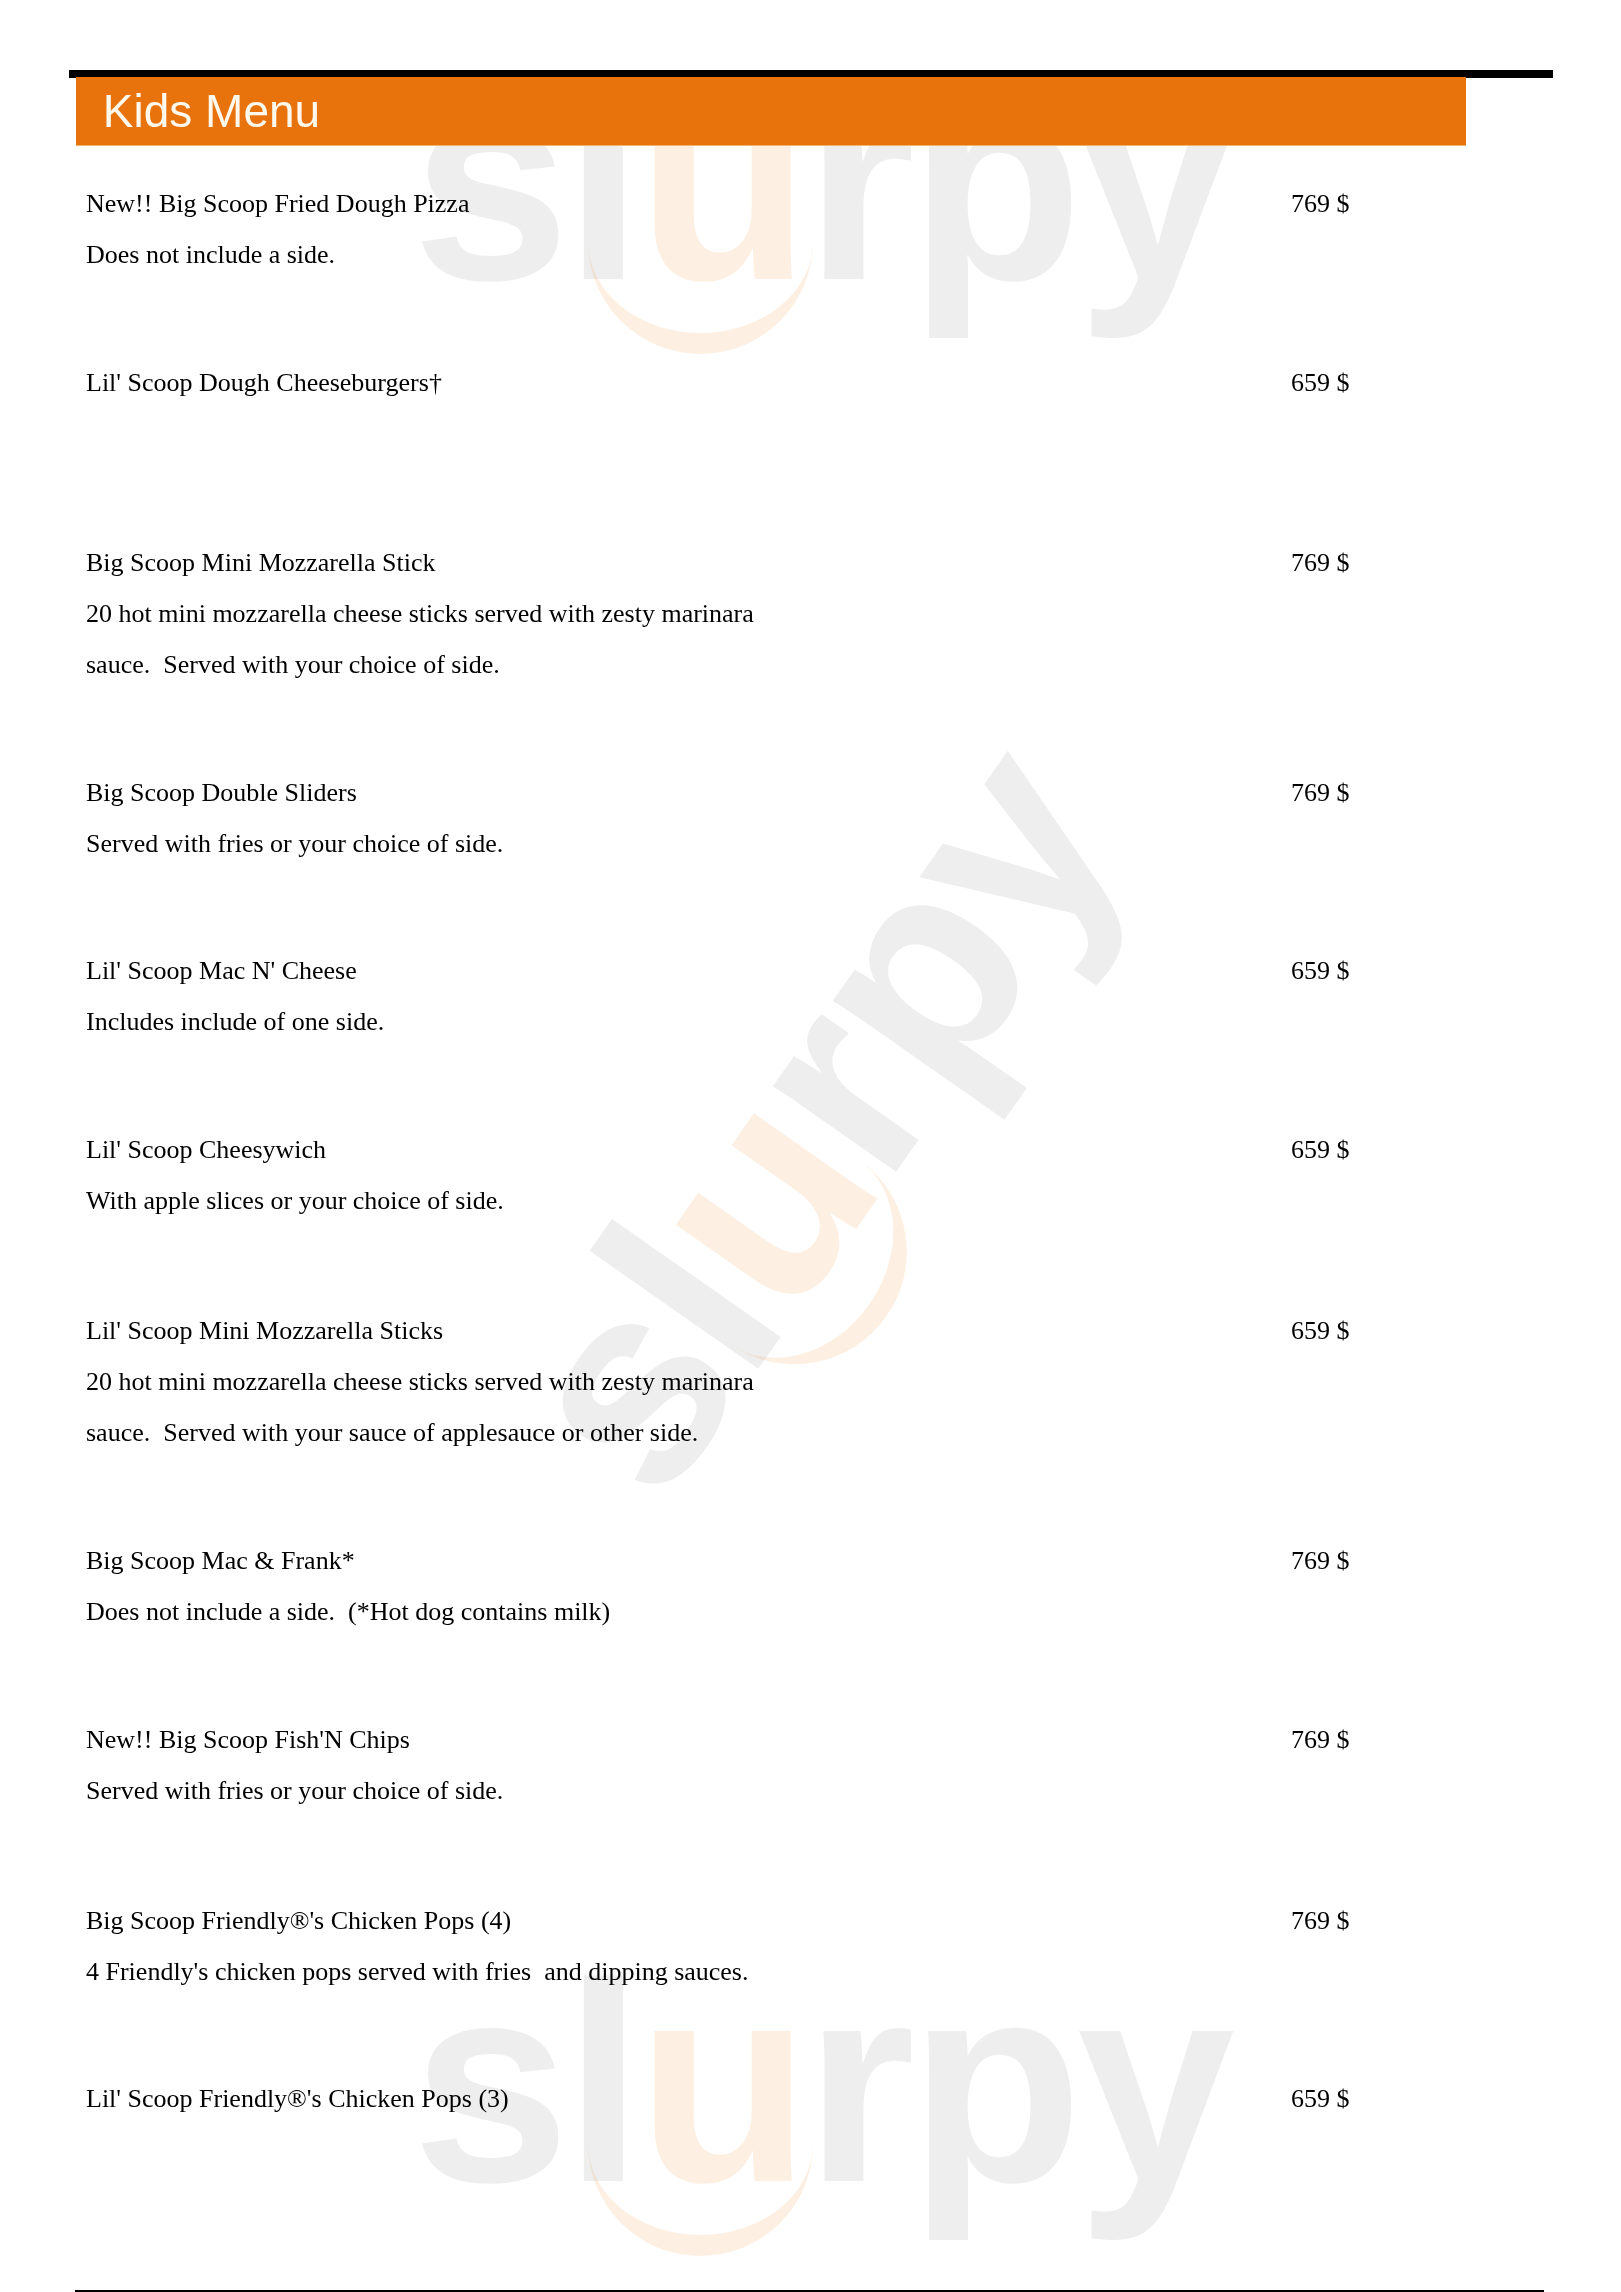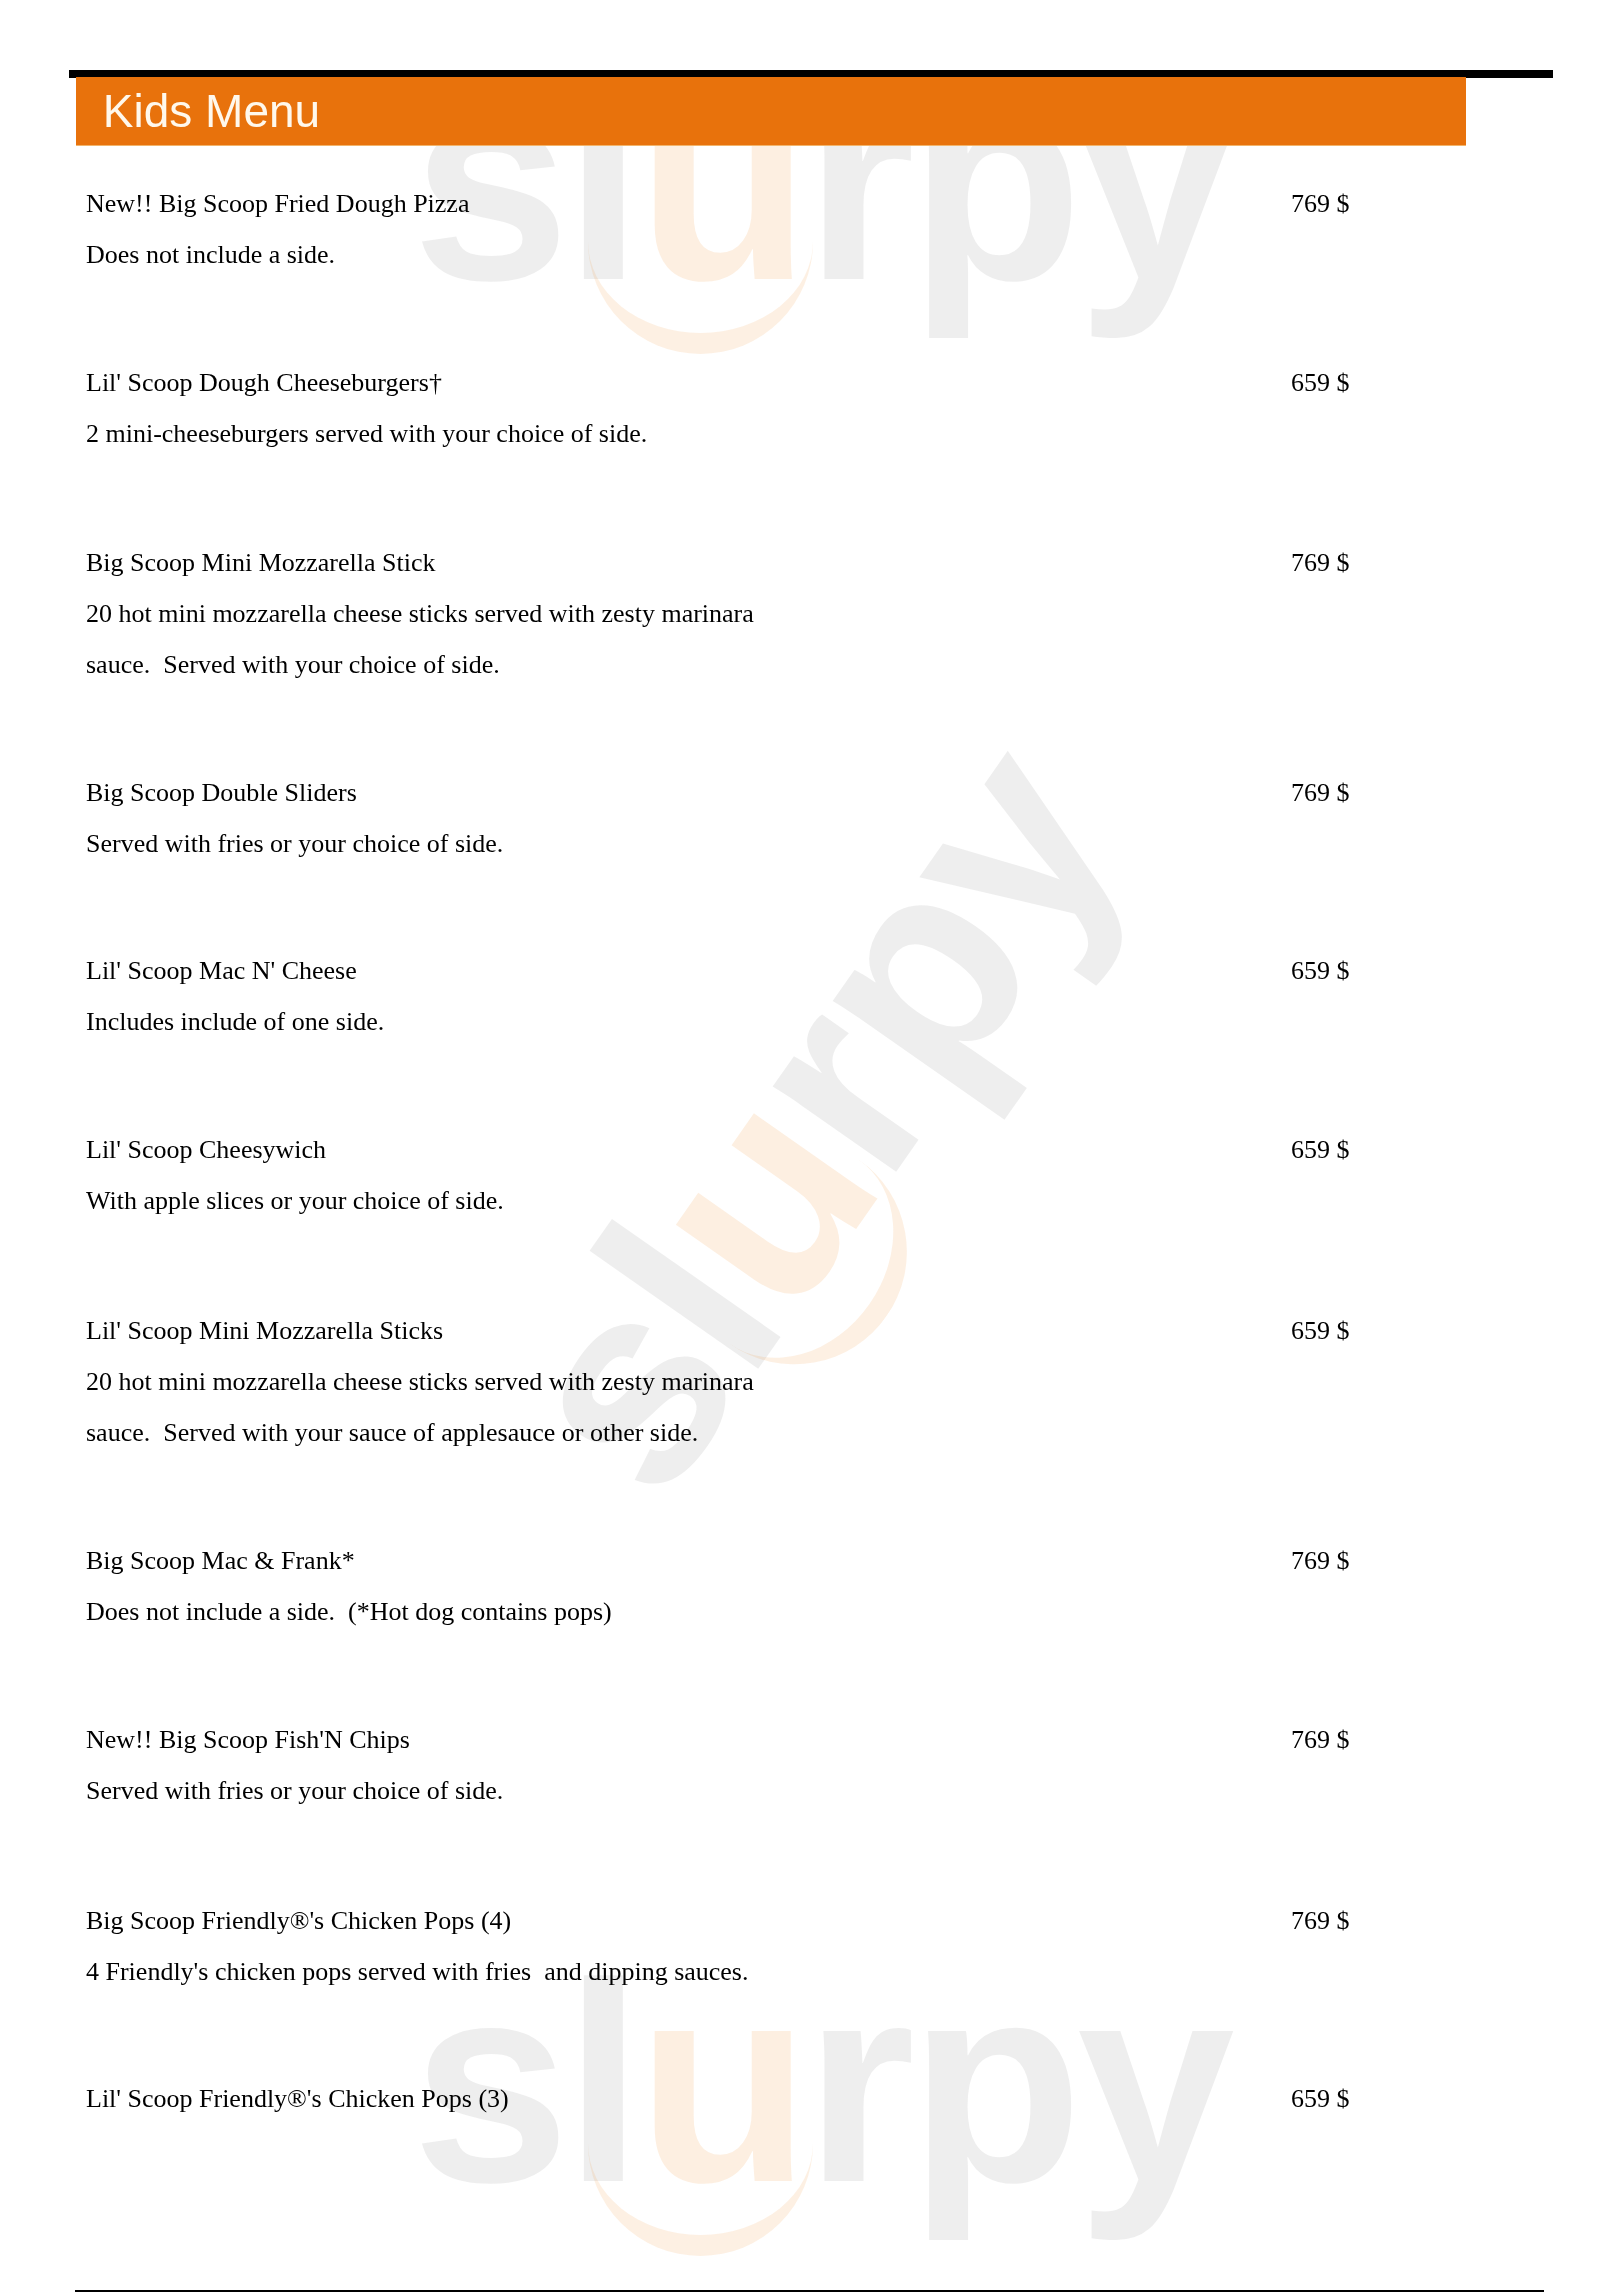--- a/index.html
+++ b/index.html
@@ -124,21 +124,20 @@
 </div>
 
 <div class="item" style="top:178px">
   <span class="item-name">New!! Big Scoop Fried Dough Pizza</span>
   <span class="item-desc">Does not include a side.</span>
   <span class="item-price">769 $</span>
 </div>
 
 <div class="item" style="top:357px">
   <span class="item-name">Lil' Scoop Dough Cheeseburgers†</span>
-  <span class="item-desc">2 mini-cheeseburgers served with your choice of side.</span>
   <span class="item-price">659 $</span>
 </div>
 
 <div class="item" style="top:537px">
   <span class="item-name">Big Scoop Mini Mozzarella Stick</span>
   <span class="item-desc">20 hot mini mozzarella cheese sticks served with zesty marinara</span>
   <span class="item-desc">sauce.  Served with your choice of side.</span>
   <span class="item-price">769 $</span>
 </div>
 
@@ -162,21 +161,21 @@
 
 <div class="item" style="top:1305px">
   <span class="item-name">Lil' Scoop Mini Mozzarella Sticks</span>
   <span class="item-desc">20 hot mini mozzarella cheese sticks served with zesty marinara</span>
   <span class="item-desc">sauce.  Served with your sauce of applesauce or other side.</span>
   <span class="item-price">659 $</span>
 </div>
 
 <div class="item" style="top:1535px">
   <span class="item-name">Big Scoop Mac &amp; Frank*</span>
-  <span class="item-desc">Does not include a side.  (*Hot dog contains pops)</span>
+  <span class="item-desc">Does not include a side.  (*Hot dog contains milk)</span>
   <span class="item-price">769 $</span>
 </div>
 
 <div class="item" style="top:1714px">
   <span class="item-name">New!! Big Scoop Fish'N Chips</span>
   <span class="item-desc">Served with fries or your choice of side.</span>
   <span class="item-price">769 $</span>
 </div>
 
 <div class="item" style="top:1895px">

